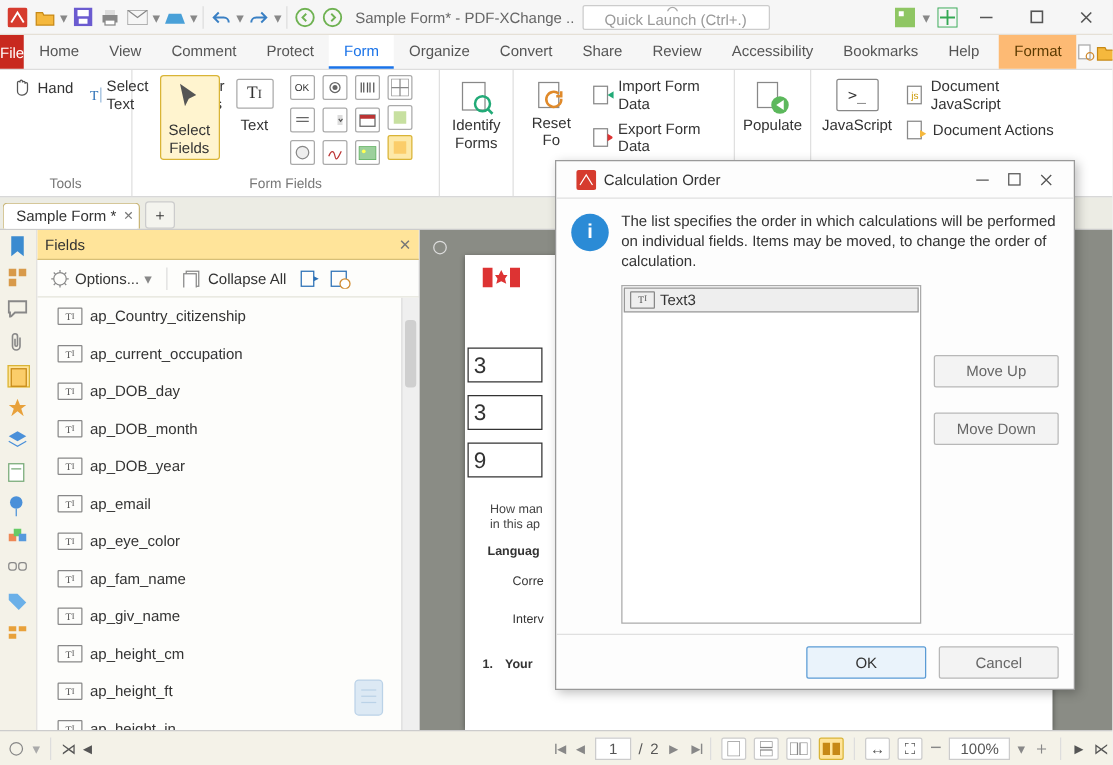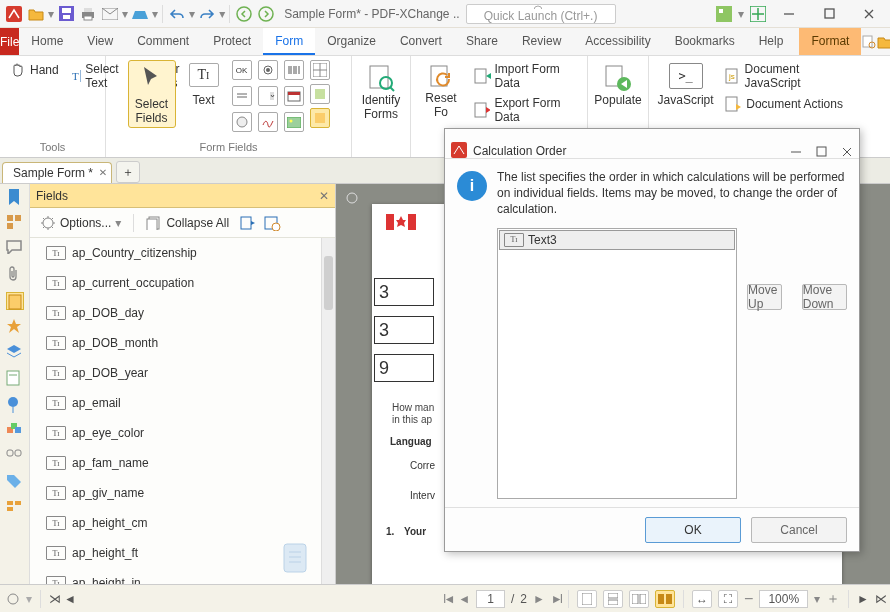--- a/index.html
+++ b/index.html
@@ -60,28 +60,28 @@
   .flag { position:absolute; left:14px; top:10px; font-size:16px;}
   .box { position:absolute; left:2px; width:60px; height:28px; border:1.5px solid #333; display:flex; align-items:center; padding-left:4px; font-size:18px;}
 
   
   .status { position:absolute; left:0; right:0; bottom:0; height:28px; background:#f4f2e8; border-top:1px solid #ccc; display:flex; align-items:center; padding:0 6px; gap:6px; font-size:12px; color:#555;}
   .status .spacer{flex:1;}
   .sbtn { width:20px; height:18px; border:1px solid #ccc; border-radius:2px; background:#fff; display:flex; align-items:center; justify-content:center;}
 
   
   .dialog { position:absolute; left:444px; top:128px; width:416px; height:424px; background:#fdfdfd; border:1px solid #9a9a9a; box-shadow:2px 2px 8px rgba(0,0,0,.25); display:flex; flex-direction:column;}
-  .dlg-title{ height:30px; display:flex; align-items:flex-end; padding:0 6px; border-bottom:1px solid #e0e0e0;}
+  .dlg-title{ height:30px; display:flex; align-items:center; padding:0 16px; border-bottom:1px solid #e0e0e0;}
   .dlg-title .cls{ margin-left:auto; display:flex; gap:14px;}
   .dlg-body{ flex:1; display:flex; padding:10px 12px 8px 12px; gap:10px;}
   .info-ic{ width:30px; height:30px; border-radius:50%; background:#2b8bd6; color:#fff; display:flex; align-items:center; justify-content:center; font-weight:bold; font-size:16px; flex-shrink:0; margin-top:2px;}
   .dlg-main{ flex:1; display:flex; flex-direction:column;}
   .listbox{ margin-top:10px; border:1px solid #aaa; background:#fff; flex:1; position:relative;}
   .listitem{ border:1px solid #999; background:#eee; margin:1px; padding:2px 4px; display:flex; align-items:center; gap:4px; font-size:12px;}
-  .dlg-side{ width:100px; display:flex; flex-direction:row; gap:20px; margin-top:66px;}
+  .dlg-side{ width:100px; display:flex; flex-direction:column; gap:20px; margin-top:66px;}
   .btn { height:26px; border:1px solid #b8b8b8; background:#f3f3f3; border-radius:2px; display:flex; align-items:center; justify-content:center; color:#666;}
   .btn.default{ border:1px solid #5a9bd5; background:#eaf3fb; color:#333;}
   .dlg-foot{ height:44px; border-top:1px solid #e0e0e0; display:flex; align-items:center; justify-content:flex-end; gap:10px; padding:0 12px;}
   .dlg-foot .btn{ width:96px;}
 
   svg { display:block; }
 </style>
 </head>
 <body>
 

